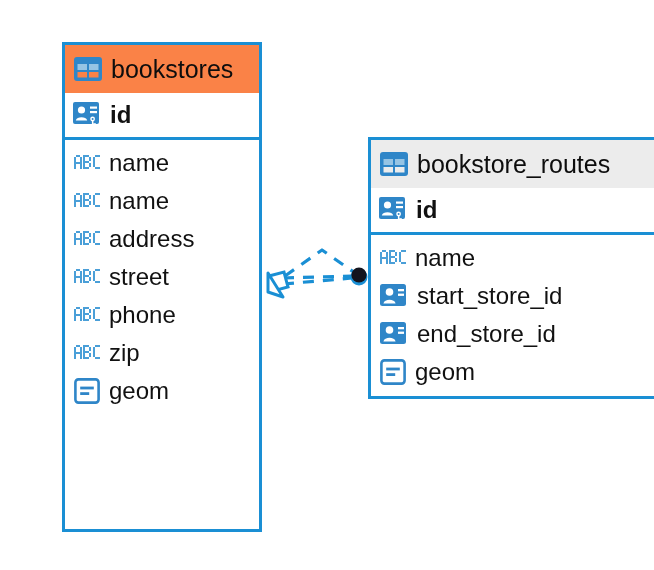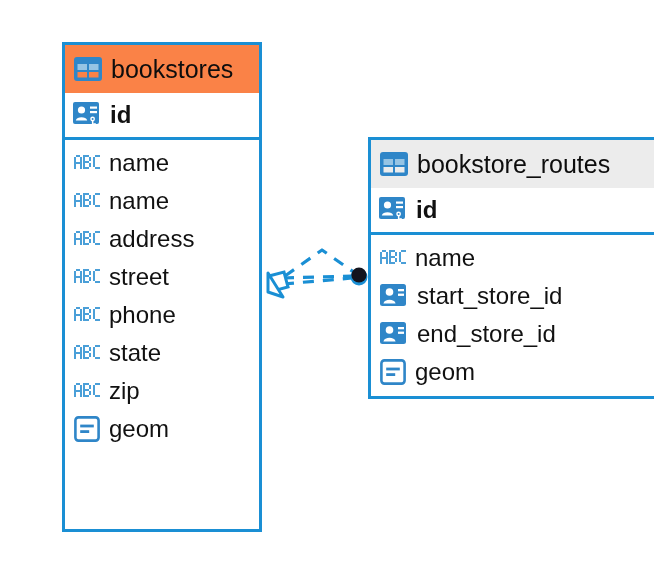--- a/index.html
+++ b/index.html
@@ -212,40 +212,20 @@
               <rect x="11" y="0" width="4" height="2"></rect>
             <rect x="15" y="2" width="2" height="4"></rect>
               <rect x="11" y="6" width="4" height="2"></rect>
             <rect x="15" y="8" width="2" height="4"></rect>
               <rect x="11" y="12" width="4" height="2"></rect>
             <rect x="19" y="2" width="2" height="10"></rect>
               <rect x="21" y="0" width="5" height="2"></rect>
             <rect x="21" y="12" width="5" height="2"></rect>
           </g>
         </svg>
-        <span class="field-name">state</span>
-      </div>
-      <div class="field-row">
-        <svg class="ico ico-abc" viewBox="0 0 26 16">
-          <g fill="#4a9fd8">
-            <rect x="0" y="2" width="2" height="12"></rect>
-              <rect x="2" y="0" width="4" height="2"></rect>
-            <rect x="6" y="2" width="2" height="12"></rect>
-              <rect x="2" y="7" width="4" height="2"></rect>
-            <rect x="9" y="0" width="2" height="14"></rect>
-              <rect x="11" y="0" width="4" height="2"></rect>
-            <rect x="15" y="2" width="2" height="4"></rect>
-              <rect x="11" y="6" width="4" height="2"></rect>
-            <rect x="15" y="8" width="2" height="4"></rect>
-              <rect x="11" y="12" width="4" height="2"></rect>
-            <rect x="19" y="2" width="2" height="10"></rect>
-              <rect x="21" y="0" width="5" height="2"></rect>
-            <rect x="21" y="12" width="5" height="2"></rect>
-          </g>
-        </svg>
         <span class="field-name">zip</span>
       </div>
       <div class="field-row">
         <svg class="ico ico-geom" viewBox="0 0 26 26">
           <rect x="1.4" y="1.4" width="23.2" height="23.2" rx="3" fill="none" stroke="#2f86c8" stroke-width="2.6"></rect>
           <rect x="6.2" y="8.6" width="13.6" height="2.8" fill="#2f86c8"></rect>
           <rect x="6.2" y="14.2" width="9" height="2.8" fill="#2f86c8"></rect>
         </svg>
         <span class="field-name">geom</span>
       </div>

